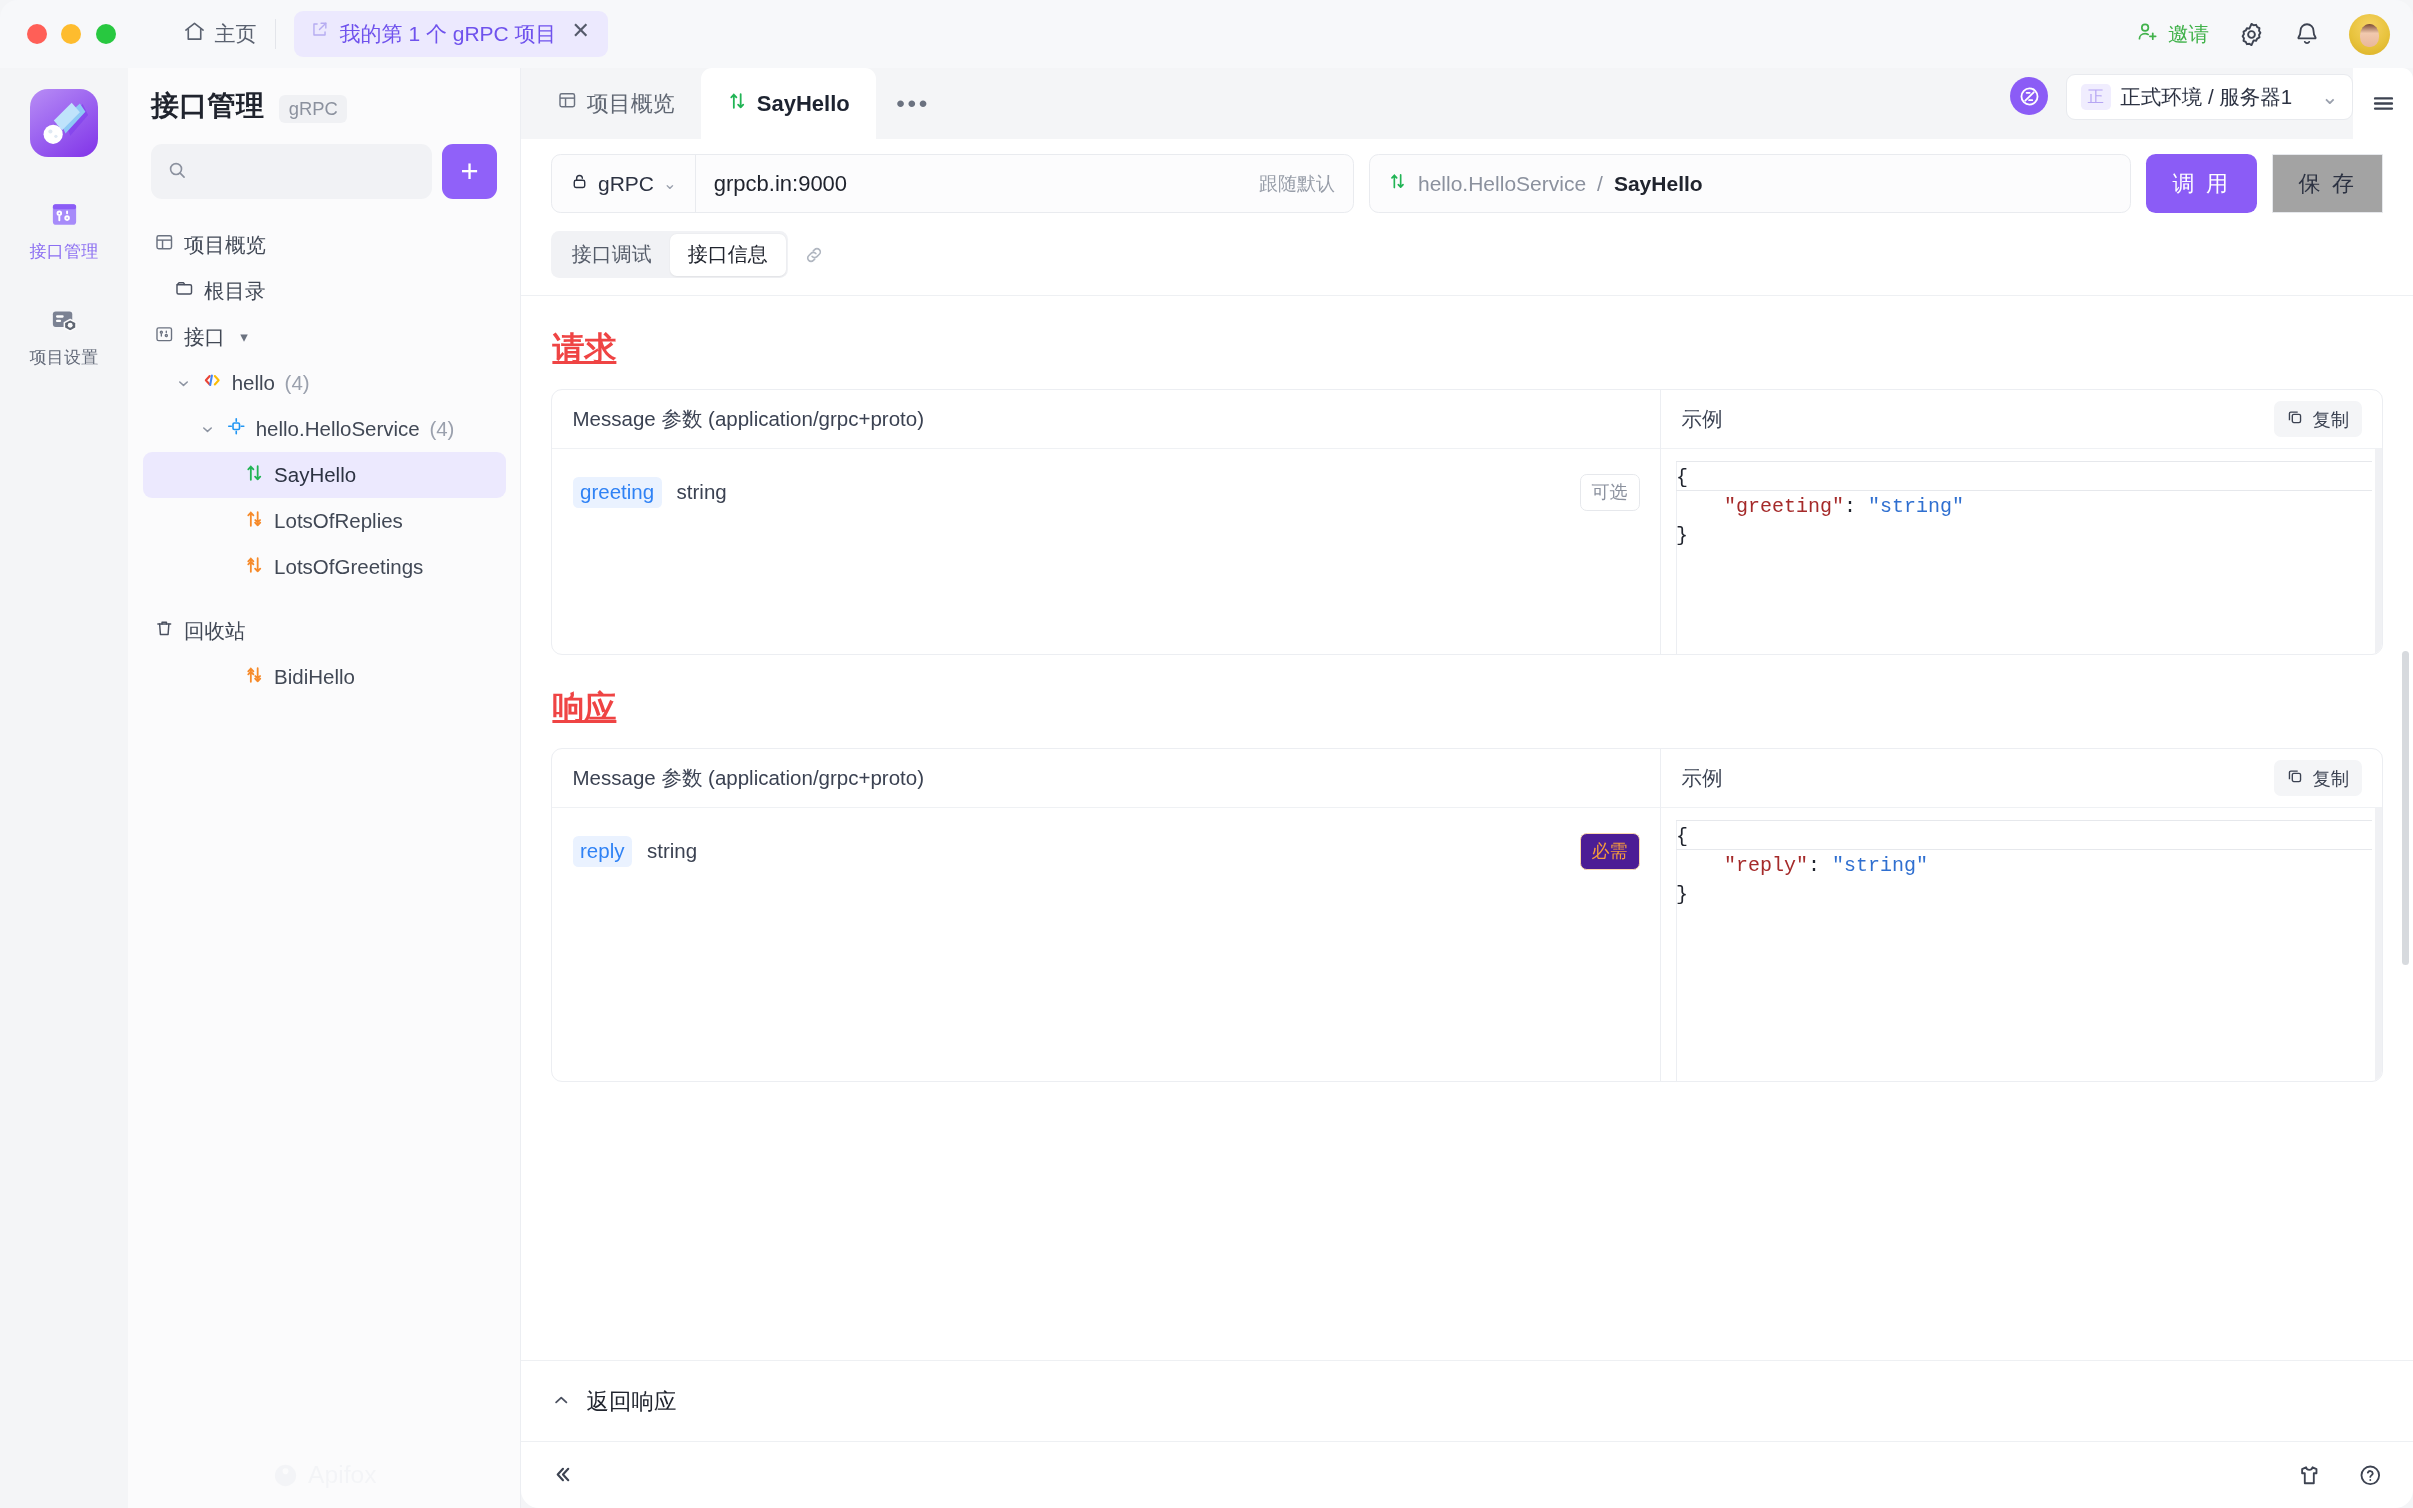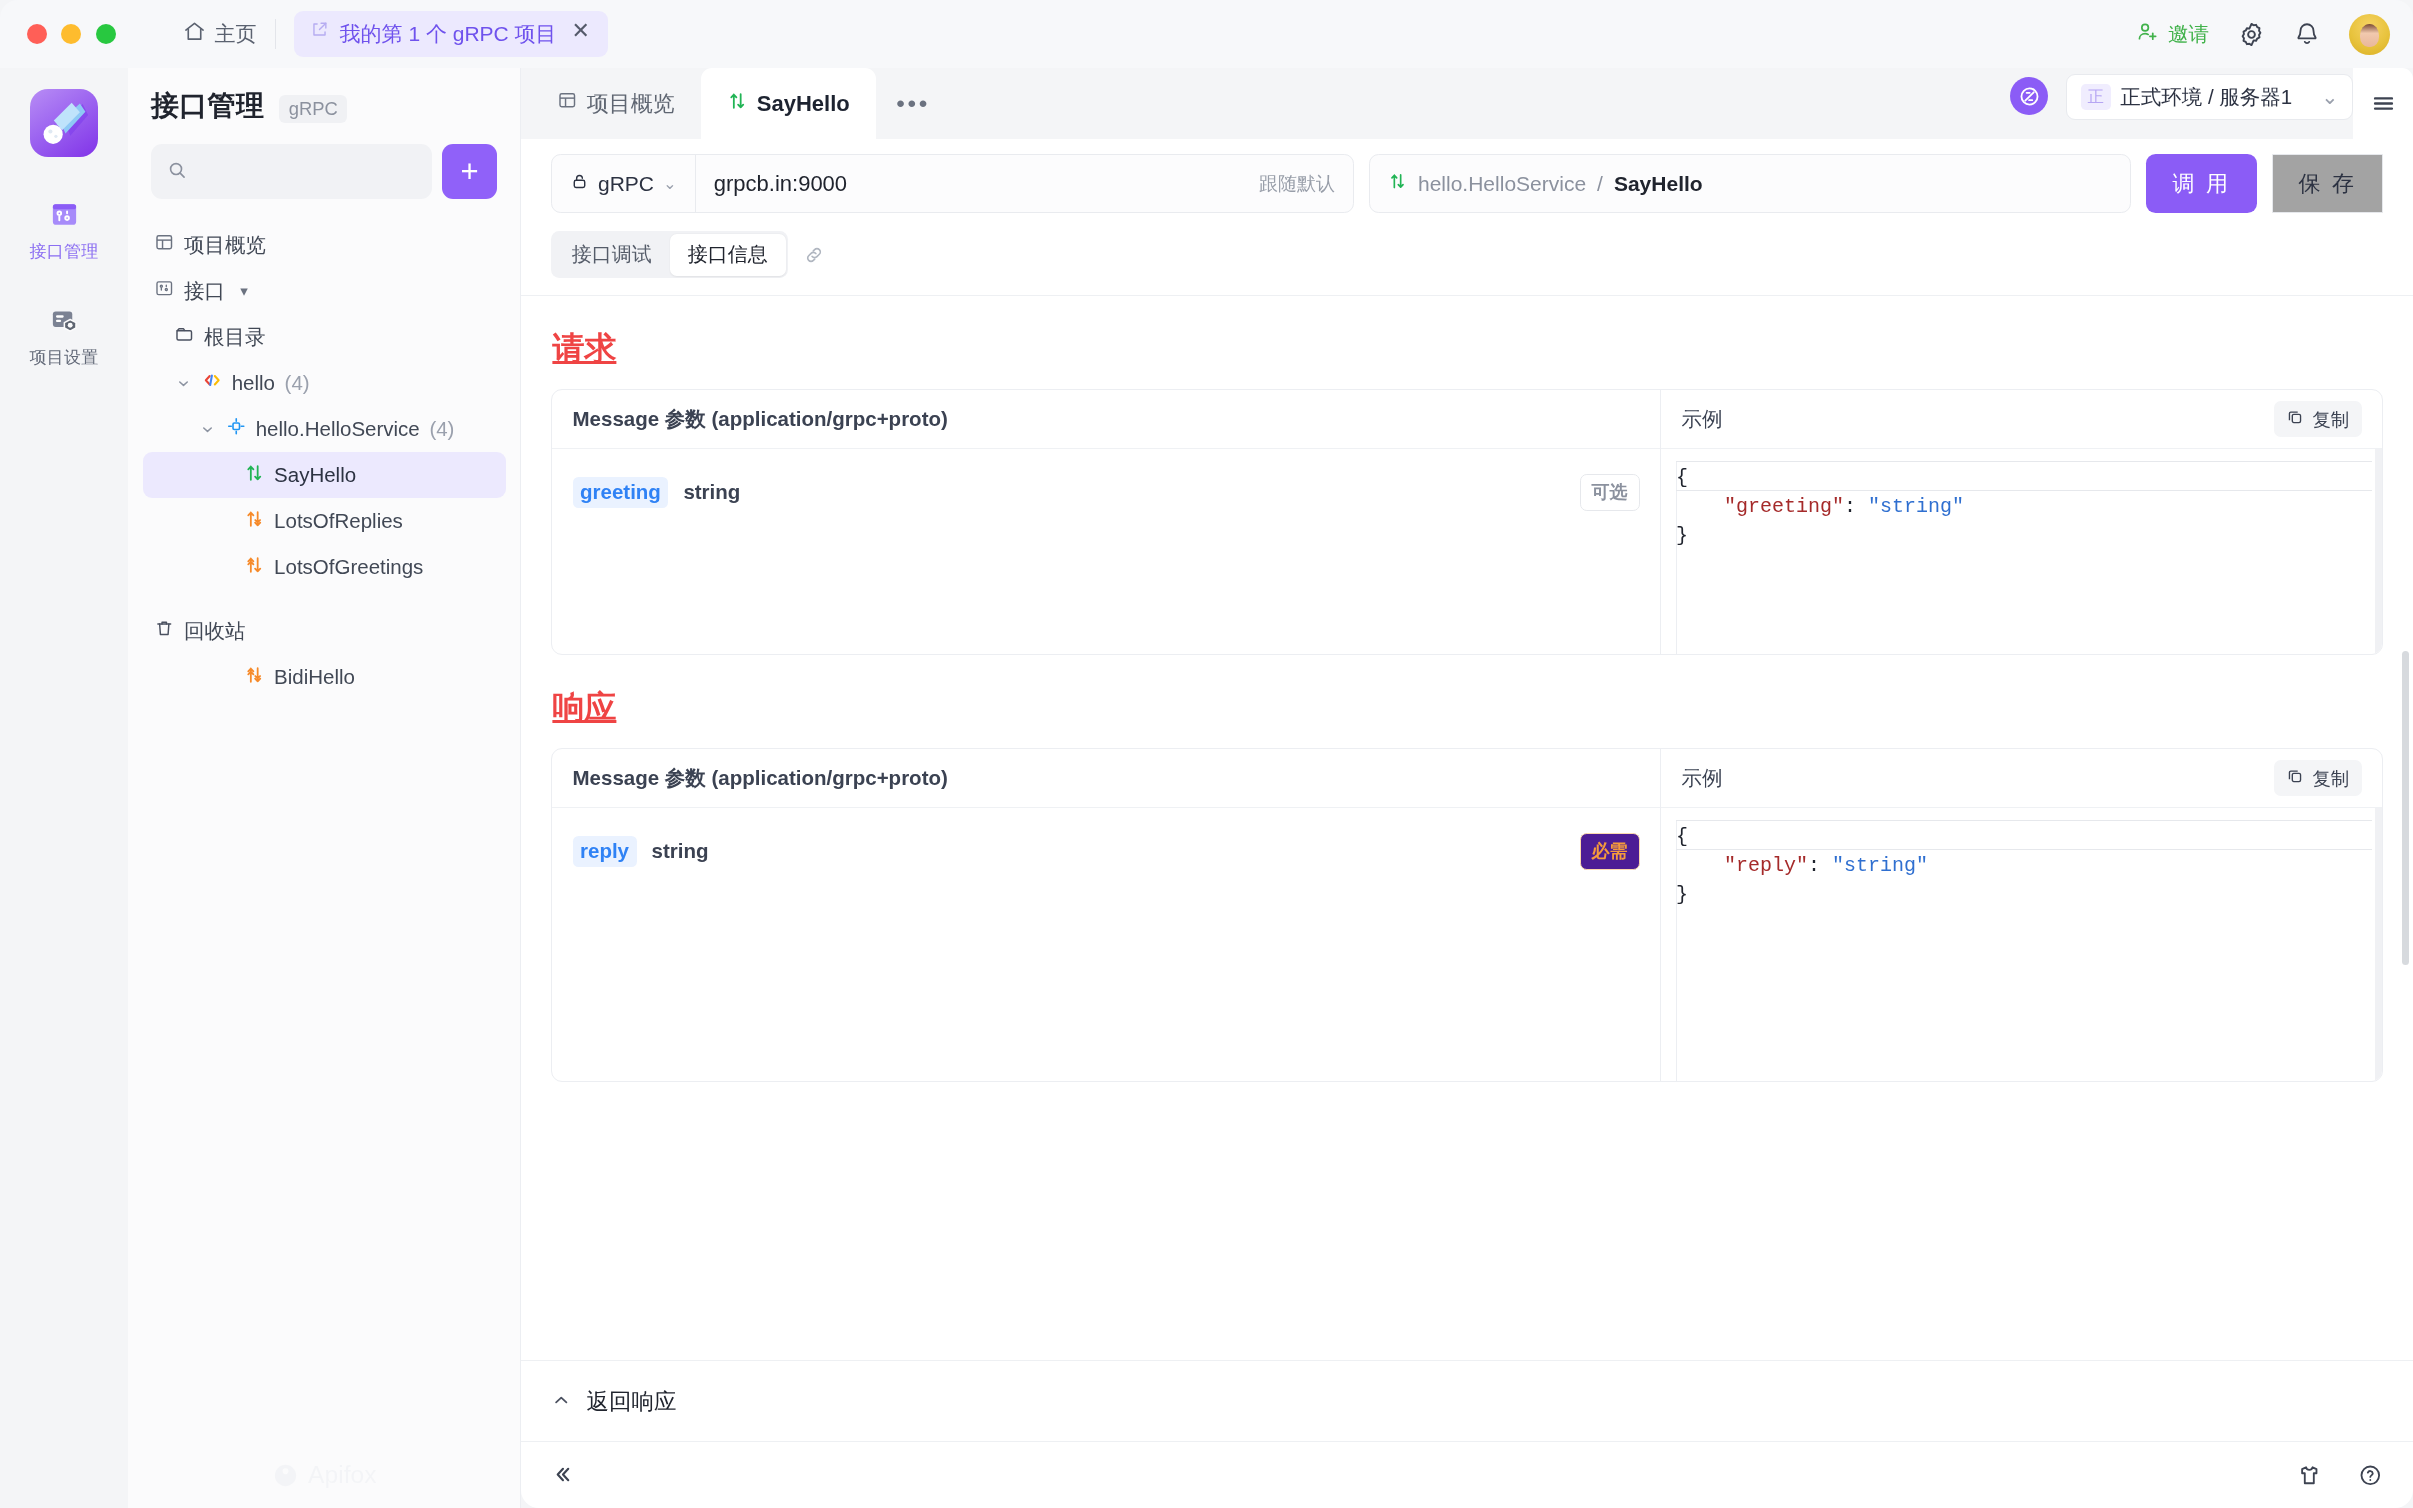--- a/index.html
+++ b/index.html
@@ -246,21 +246,21 @@
   }
   .sec-title {
     font-size: 32px; font-weight: 700; color: #ef4444;
     margin: 31px 0 18px 1.4px;
     text-decoration: underline;
   }
   .card {
     border: 1.4px solid #eceef2; border-radius: 11px;
     display: flex; min-height: 0; overflow: hidden; background: #fff;
   }
-  .card-left { flex: 1; border-right: 1.4px solid #eceef2; min-width: 0; font-weight: bold; }
+  .card-left { flex: 1; border-right: 1.4px solid #eceef2; min-width: 0; }
   .card-right { flex: 0 0 721px; display: flex; flex-direction: column; min-width: 0;}
   .card-head {
     height: 59px; display: flex; align-items: center;
     padding: 0 20.5px; border-bottom: 1.4px solid #eff1f4;
     font-size: 20.5px; color: #3b4252;
   }
   .card-head.right { justify-content: space-between; }
   .copy-btn {
     display: flex; align-items: center; gap: 8.2px;
     background: #f4f5f7; border-radius: 6.8px;
@@ -455,40 +455,40 @@
           <span>
             <svg width="20.5" height="20.5" viewBox="0 0 24 24" fill="none" stroke="#6b7280" stroke-width="1.7" stroke-linejoin="round">
               <rect x="3.5" y="4.5" width="17" height="15" rx="2"></rect>
                 <path d="M3.5 9.5h17"></path>
                 <path d="M10 9.5v10"></path>
             </svg>
           </span>
           <span class="tlabel">项目概览</span>
         </div>
 
+        <div class="trow indent1">
+          <span>
+            <svg width="20.5" height="20.5" viewBox="0 0 24 24" fill="none" stroke="#4b5160" stroke-width="1.7" stroke-linejoin="round">
+              <path d="M3.5 8.2V17a1.8 1.8 0 0 0 1.8 1.8h13.4A1.8 1.8 0 0 0 20.5 17V9.6a1.6 1.6 0 0 0-1.6-1.6H3.5z"></path>
+              <path d="M3.5 8.2 5.9 5.6h5.3l1.6 2.4"></path>
+            </svg>
+          </span>
+          <span class="tlabel">根目录</span>
+        </div>
+
         <div class="trow">
           <span>
             <svg width="20.5" height="20.5" viewBox="0 0 24 24" fill="none" stroke="#6b7280" stroke-width="1.6" stroke-linejoin="round">
               <rect x="3.5" y="4.5" width="17" height="15" rx="2"></rect>
               <path d="M8.6 14v-3.2M8.6 10.8a1.2 1.2 0 1 0 0-2.4 1.2 1.2 0 0 0 0 2.4z" stroke-linecap="round"></path>
               <path d="M14.4 10v-1.6M14.4 12.2a1.2 1.2 0 1 0 0 2.4 1.2 1.2 0 0 0 0-2.4z" stroke-linecap="round"></path>
             </svg>
           </span>
           <span class="tlabel">接口</span>
           <span style="color:#6b7280;font-size:15px;margin-left:5.5px;">▾</span>
-        </div>
-
-        <div class="trow indent1">
-          <span>
-            <svg width="20.5" height="20.5" viewBox="0 0 24 24" fill="none" stroke="#4b5160" stroke-width="1.7" stroke-linejoin="round">
-              <path d="M3.5 8.2V17a1.8 1.8 0 0 0 1.8 1.8h13.4A1.8 1.8 0 0 0 20.5 17V9.6a1.6 1.6 0 0 0-1.6-1.6H3.5z"></path>
-              <path d="M3.5 8.2 5.9 5.6h5.3l1.6 2.4"></path>
-            </svg>
-          </span>
-          <span class="tlabel">根目录</span>
         </div>
 
         <div class="trow indent1">
           <span class="caret">
             <svg width="15" height="15" viewBox="0 0 24 24" fill="none" stroke="#8c93a1" stroke-width="2.4" stroke-linecap="round" stroke-linejoin="round">
                 <path d="M6 9.5 12 15l6-5.5"></path>
               </svg>
           </span>
           <span>
             <svg width="20.5" height="20.5" viewBox="0 0 24 24" fill="none" stroke-width="2.4" stroke-linecap="round" stroke-linejoin="round">

